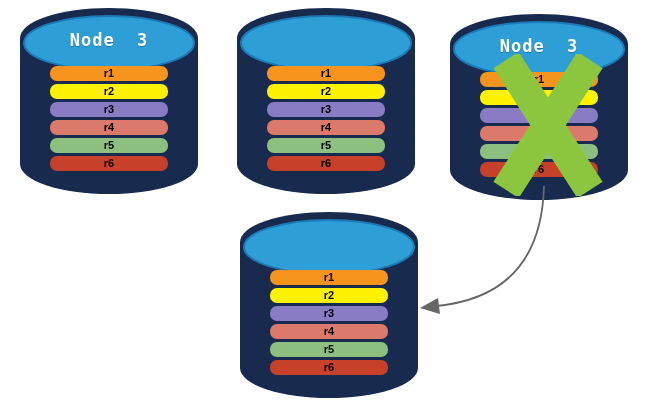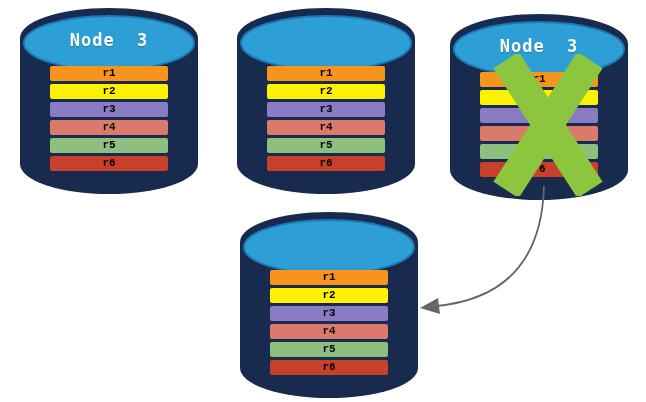--- a/index.html
+++ b/index.html
@@ -49,23 +49,23 @@
   }
   .rows {
     position: absolute;
     left: 30px;
     top: 60px;
     width: 118px;
   }
   .bar {
     height: 15px;
     margin-bottom: 3px;
-    border-radius: 2px;
+    border-radius: 7px;
     text-align: center;
-    font-family: Liberation Mono, monospace;
+    font-family: Liberation Sans, sans-serif;
     font-weight: bold;
     font-size: 11px;
     line-height: 15px;
     color: #000000;
   }
   .x-overlay {
     position: absolute;
     left: 40px;
     top: 42px;
     width: 116px;

